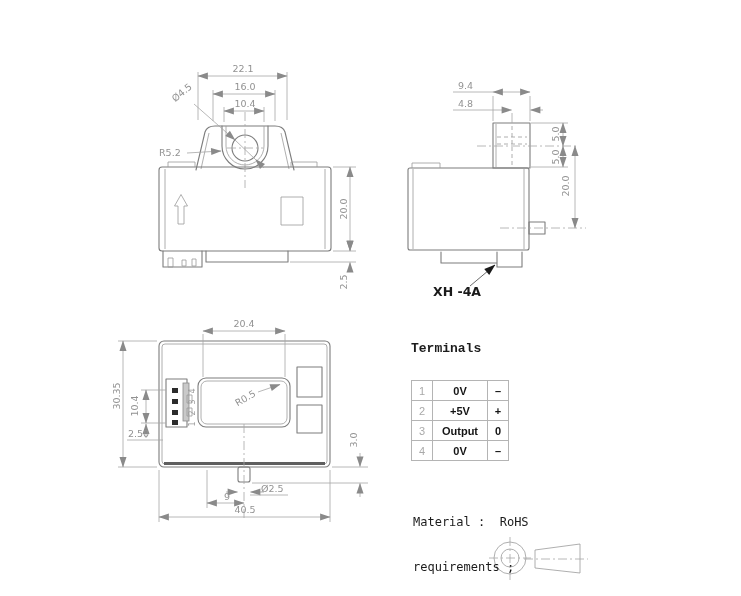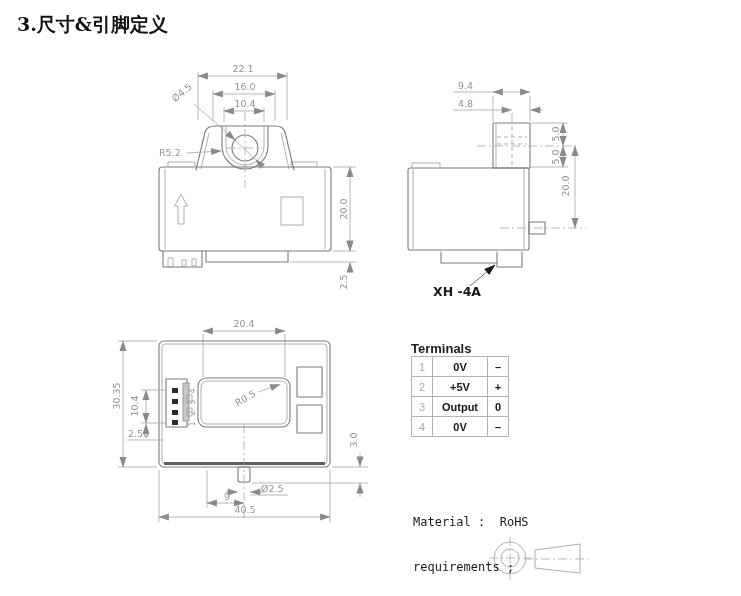--- a/index.html
+++ b/index.html
@@ -12,35 +12,34 @@
   svg .o2 {stroke:#9a9a9a;stroke-width:0.8;fill:none;stroke-linejoin:round;}
   svg .d  {stroke:#a6a6a6;stroke-width:0.8;fill:none;}
   svg .cl {stroke:#a6a6a6;stroke-width:0.8;fill:none;stroke-dasharray:9 3 2 3;}
   svg .dsh{stroke:#9a9a9a;stroke-width:0.8;fill:none;stroke-dasharray:4 3;}
   svg .thick{stroke:#5f5f5f;stroke-width:3;fill:none;}
   svg .pin{fill:#2b2b2b;stroke:none;}
   svg text.dim{fill:#929292;font:9.5px "DejaVu Sans",sans-serif;}
   svg text.pn {fill:#9d9d9d;font:8px "DejaVu Sans",sans-serif;}
   svg text.lbl{fill:#1a1a1a;font-weight:bold;font:bold 12.5px "DejaVu Sans",sans-serif;}
   #terminals{position:absolute;left:411px;top:341px;}
-  #terminals .t-title{font-size:13px;font-weight:bold;color:#1c1c1c;margin-bottom:0;}
+  #terminals .t-title{font-size:13px;font-weight:bold;color:#1c1c1c;margin-bottom:24px;font-family:Liberation Mono, monospace;}
   #terminals table{border-collapse:collapse;}
   #terminals td{border:1px solid #b4b4b4;height:19px;text-align:center;padding:0;}
   #terminals td.c1{width:20px;color:#a9a9a9;font-size:11px;}
   #terminals td.c2{width:54px;color:#141414;font-size:11px;font-weight:bold;margin-top:20px;}
   #terminals td.c3{width:20px;color:#141414;font-size:11px;font-weight:bold;}
   #notes{position:absolute;left:413px;top:485px;font-family:"DejaVu Sans Mono",monospace;
          font-size:12px;line-height:15px;color:#1b1b1b;white-space:pre;}
 </style>
 </head>
 <body>
 
 <div id="stage">
 
-  <div id="page-title">3.尺寸&amp;引脚定义</div>
 
   <svg width="741" height="596" viewBox="0 0 741 596">
     <defs>
       <marker id="ar" viewBox="0 0 10 8" markerWidth="11" markerHeight="9" refX="9.5" refY="4" orient="auto-start-reverse" markerUnits="userSpaceOnUse">
         <path d="M0.5,0.8 L10,4 L0.5,7.2 Z" fill="#8a8a8a"></path>
       </marker>
       <marker id="arb" viewBox="0 0 10 8" markerWidth="12" markerHeight="10" refX="9.5" refY="4" orient="auto-start-reverse" markerUnits="userSpaceOnUse">
         <path d="M0.5,0.8 L10,4 L0.5,7.2 Z" fill="#1a1a1a"></path>
       </marker>
     </defs>

